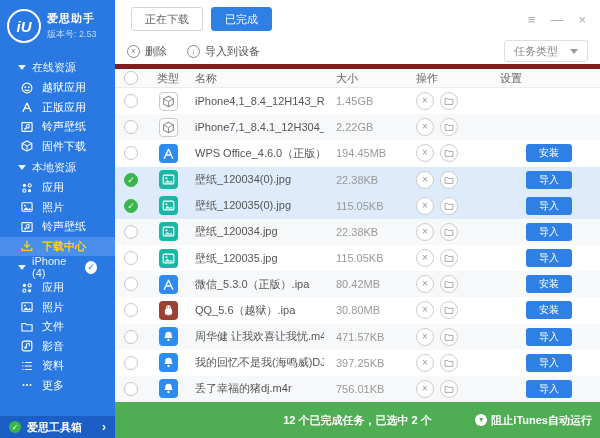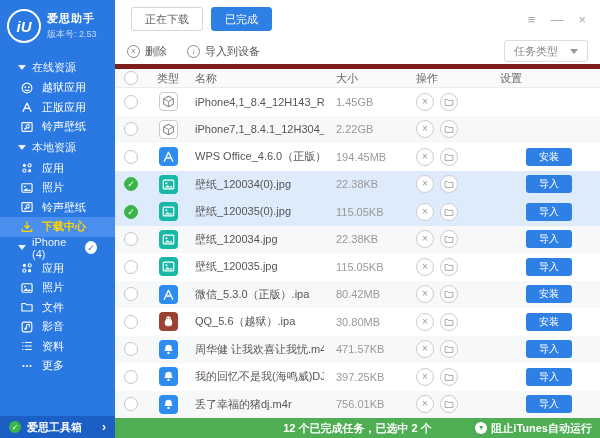--- a/index.html
+++ b/index.html
@@ -64,21 +64,21 @@
   .t-app { background:#2d8cf0; }
   .t-image { background:#19b8a6; }
   .t-qq { background:#9c4233; }
   .t-ringtone { background:#2d8cf0; }
 
   .circle-btn { width:18px; height:18px; border:1px solid #ccc; border-radius:50%; background:#fff; display:flex; align-items:center; justify-content:center; color:#999; font-size:10px; cursor:pointer; line-height:1; }
   .circle-btn svg { width:10px; height:10px; }
 
   .btn-action { width:46px; height:18px; background:#2f80e5; color:#fff; border:none; border-radius:3px; display:flex; align-items:center; justify-content:center; font-size:10px; cursor:pointer; font-family:inherit; }
 
-  .statusbar { height:20px; background:#4fae54; color:#fff; display:flex; align-items:center; position:relative; font-weight:bold; flex-shrink:0; }
+  .statusbar { height:36px; background:#4fae54; color:#fff; display:flex; align-items:center; position:relative; font-weight:bold; flex-shrink:0; }
   .status-summary { position:absolute; left:0; right:0; text-align:center; }
   .status-right { margin-left:auto; display:flex; align-items:center; gap:4px; padding-right:8px; position:relative; cursor:pointer; }
   .itunes-icon { width:12px; height:12px; background:#fff; border-radius:50%; color:#4fae54; font-size:8px; display:flex; align-items:center; justify-content:center; line-height:1; }
 </style>
 </head>
 <body>
 
 <div class="app">
 
   <div class="sidebar">
@@ -125,20 +125,29 @@
                 <svg viewBox="0 0 16 16">
                   <rect x="2.2" y="3" width="11.6" height="10" rx="1" fill="none" stroke="#fff" stroke-width="1.3"></rect>
                   <circle cx="6" cy="10" r="1.2" fill="#fff"></circle>
                   <path d="M7.2 10 V5.8 l3.2 -.8 v3.6" stroke="#fff" stroke-width="1.1" fill="none"></path>
                   <circle cx="9.4" cy="8.8" r="1.1" fill="#fff"></circle>
                 </svg>
               </span>
     <span>铃声壁纸</span>
   </div>
 
+  <div class="side-item">
+    <span class="side-icon">
+                <svg viewBox="0 0 16 16">
+                  <path d="M8 2.2 L13.5 5.1 V10.9 L8 13.8 L2.5 10.9 V5.1 Z" fill="none" stroke="#fff" stroke-width="1.3" stroke-linejoin="round"></path>
+                  <path d="M2.5 5.1 L8 8 L13.5 5.1 M8 8 V13.8" fill="none" stroke="#fff" stroke-width="1.1"></path>
+                </svg>
+              </span>
+    <span>固件下载</span>
+  </div>
 </div>
   </div>
 
   <div>
     <div class="side-section-title">
       <span class="caret-down"></span>
       <span>本地资源</span>
 
     </div>
     <div>

